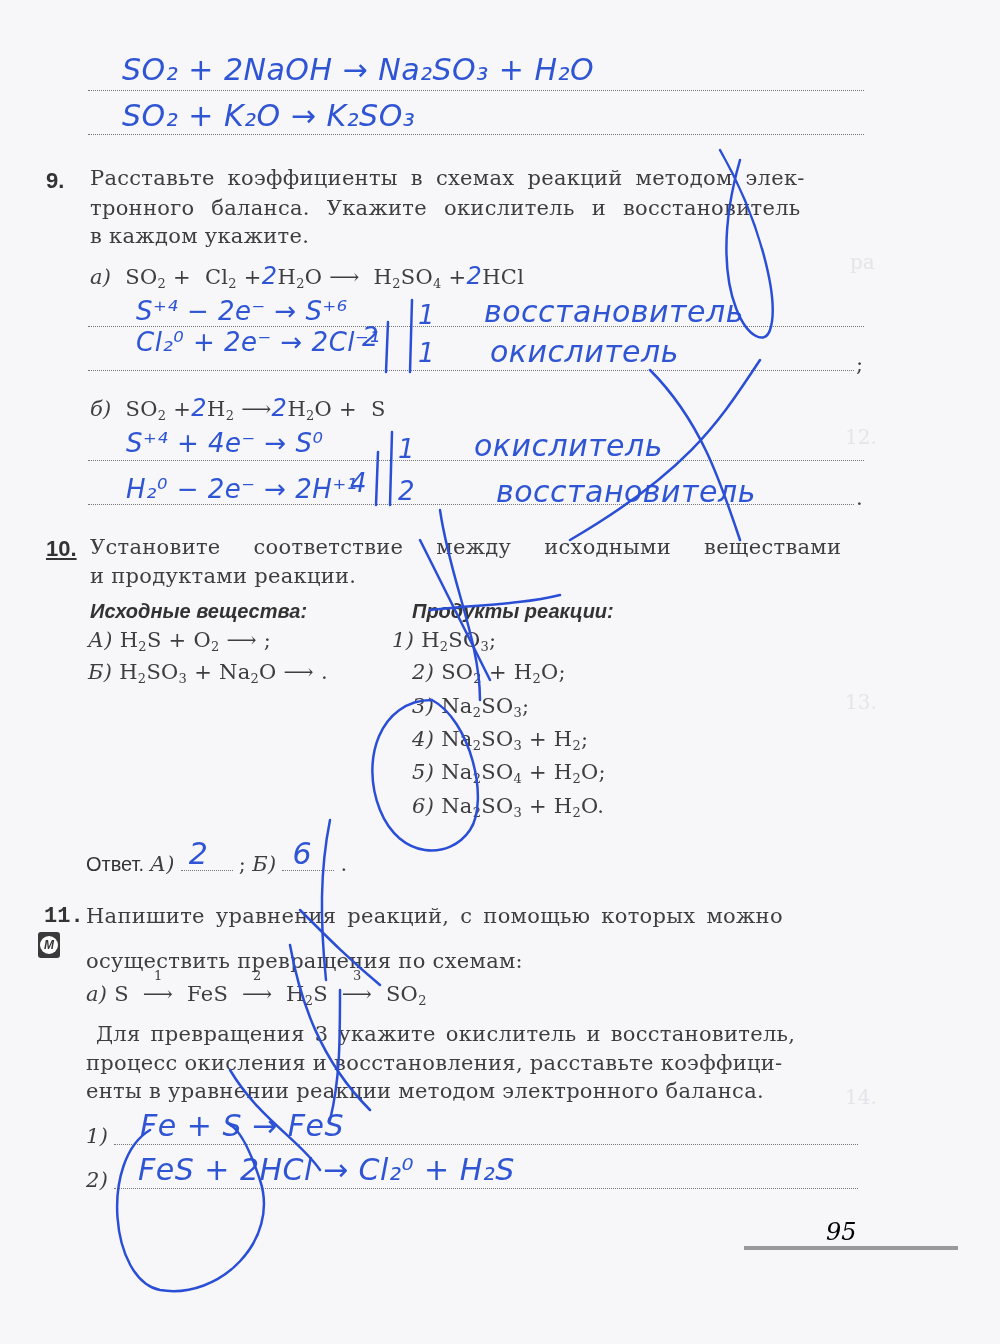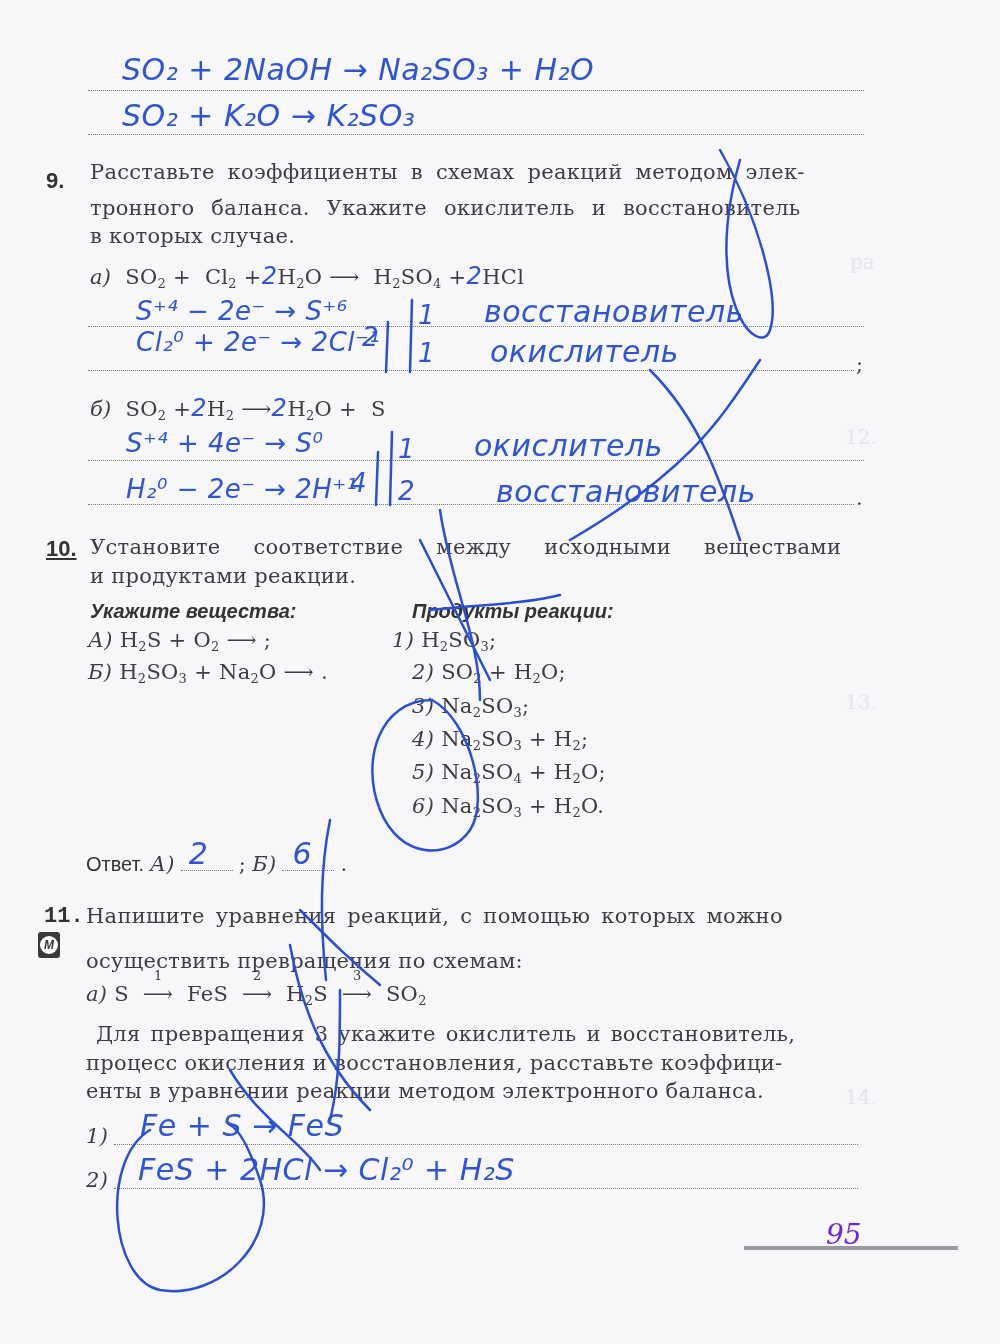--- a/index.html
+++ b/index.html
@@ -11,43 +11,43 @@
   .num { font-family:"Liberation Sans", sans-serif; font-weight:bold; font-size:22px; color:#333; }
   .hdr { font-family:"Liberation Sans", sans-serif; font-weight:bold; font-style:italic; font-size:20px; color:#333; }
   .dots { border-bottom:1.5px dotted #777; height:0; }
   .hw { font-family:"DejaVu Sans", sans-serif; font-style:italic; color:#2f55d4; font-size:26px; white-space:nowrap; letter-spacing:0.5px; }
   .hw-lg { font-size:30px; }
   sub { font-size:13px; vertical-align:-4px; }
   .it { font-style:italic; }
   .ghost { color:#e4e4ea; font-family:"DejaVu Serif", serif; }
   .m-badge { width:22px; height:26px; background:#3a3a3a; border-radius:3px; display:flex; align-items:center; justify-content:center; }
   .m-badge span { width:18px; height:18px; border-radius:50%; background:#fff; color:#333; font:bold italic 12px "Liberation Sans", sans-serif; display:flex; align-items:center; justify-content:center; }
-  .pagenum { font-family:"DejaVu Serif", serif; font-style:italic; font-size:28px; color:#6d28d9; }
+  .pagenum { font-family:"DejaVu Serif", serif; font-style:italic; font-size:24px; color:#000000; }
   .footer-rule { height:4px; background:#9a9a9e; }
   svg.strokes { position:absolute; left:0; top:0; pointer-events:none; }
 </style>
 </head>
 <body>
 
 <div class="abs ghost" style="left:850px;top:250px;font-size:20px;">ра</div>
 <div class="abs ghost" style="left:845px;top:425px;font-size:20px;">12.</div>
 <div class="abs ghost" style="left:845px;top:690px;font-size:20px;">13.</div>
 <div class="abs ghost" style="left:845px;top:1085px;font-size:20px;">14.</div>
 
 <div class="abs hw hw-lg" style="left:122px;top:52px;">SO₂ + 2NaOH → Na₂SO₃ + H₂O</div>
 <div class="abs dots" style="left:88px;top:90px;width:776px;"></div>
 <div class="abs hw hw-lg" style="left:122px;top:98px;">SO₂ + K₂O → K₂SO₃</div>
 <div class="abs dots" style="left:88px;top:134px;width:776px;"></div>
 
 <div class="abs num" style="left:46px;top:168px;">9.</div>
-<div class="abs txt just" style="left:90px;top:160px;text-align:center;">
+<div class="abs txt just" style="left:90px;top:166px;text-align:center;">
     <span style="word-spacing:6px;">Расставьте коэффициенты в схемах реакций методом элек-</span>
   </div>
 <div class="abs txt" style="left:90px;top:196px;word-spacing:10px;">тронного баланса. Укажите окислитель и восстановитель</div>
-<div class="abs txt" style="left:90px;top:224px;">в которых случае.</div>
+<div class="abs txt" style="left:90px;top:224px;">в каждом укажите.</div>
 
 <div class="abs txt" style="left:90px;top:262px;">
   <span class="it">а)</span>&nbsp; SO<sub>2</sub> + &nbsp;Cl<sub>2</sub> +<span class="hw" style="font-size:24px;">2</span>H<sub>2</sub>O ⟶ &nbsp;H<sub>2</sub>SO<sub>4</sub> +<span class="hw" style="font-size:24px;">2</span>HCl
 </div>
 <div class="abs hw" style="left:136px;top:296px;">S⁺⁴ − 2e⁻ → S⁺⁶</div>
 <div class="abs dots" style="left:88px;top:326px;width:776px;"></div>
 <div class="abs hw" style="left:136px;top:327px;">Cl₂⁰ + 2e⁻ → 2Cl⁻¹</div>
 <div class="abs hw" style="left:362px;top:322px;">2</div>
 <div class="abs hw" style="left:418px;top:300px;">1</div>
 <div class="abs hw" style="left:418px;top:338px;">1</div>
@@ -67,21 +67,21 @@
 <div class="abs hw" style="left:398px;top:476px;">2</div>
 <div class="abs hw hw-lg" style="left:474px;top:428px;">окислитель</div>
 <div class="abs hw hw-lg" style="left:496px;top:474px;">восстановитель</div>
 <div class="abs dots" style="left:88px;top:504px;width:766px;"></div>
 <div class="abs txt" style="left:856px;top:486px;">.</div>
 
 <div class="abs num" style="left:46px;top:536px;text-decoration:underline;">10.</div>
 <div class="abs txt" style="left:90px;top:535px;word-spacing:26px;">Установите соответствие между исходными веществами</div>
 <div class="abs txt" style="left:90px;top:564px;">и продуктами реакции.</div>
 
-<div class="abs hdr" style="left:90px;top:600px;">Укажите вещества:</div>
+<div class="abs hdr" style="left:90px;top:600px;">Исходные вещества:</div>
 <div class="abs hdr" style="left:412px;top:600px;">Продукты реакции:</div>
 
 <div class="abs txt" style="left:88px;top:628px;"><span class="it">А)</span> H<sub>2</sub>S + O<sub>2</sub> ⟶ ;</div>
 <div class="abs txt" style="left:88px;top:660px;"><span class="it">Б)</span> H<sub>2</sub>SO<sub>3</sub> + Na<sub>2</sub>O ⟶ .</div>
 
 <div class="abs txt" style="left:392px;top:628px;"><span class="it">1)</span> H<sub>2</sub>SO<sub>3</sub>;</div>
 <div class="abs txt" style="left:412px;top:660px;"><span class="it">2)</span> SO<sub>2</sub> + H<sub>2</sub>O;</div>
 <div class="abs txt" style="left:412px;top:694px;"><span class="it">3)</span> Na<sub>2</sub>SO<sub>3</sub>;</div>
 <div class="abs txt" style="left:412px;top:727px;"><span class="it">4)</span> Na<sub>2</sub>SO<sub>3</sub> + H<sub>2</sub>;</div>
 <div class="abs txt" style="left:412px;top:760px;"><span class="it">5)</span> Na<sub>2</sub>SO<sub>4</sub> + H<sub>2</sub>O;</div>

